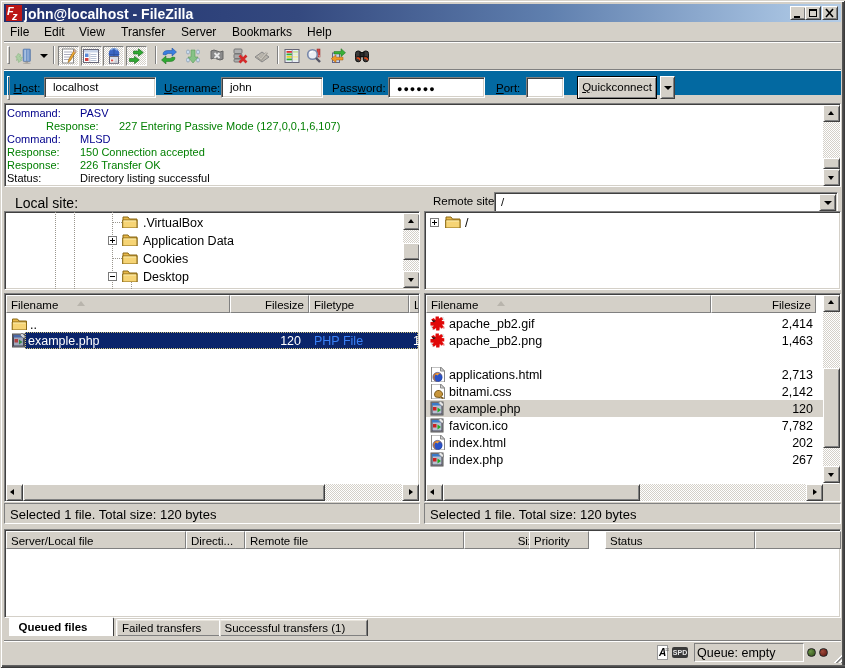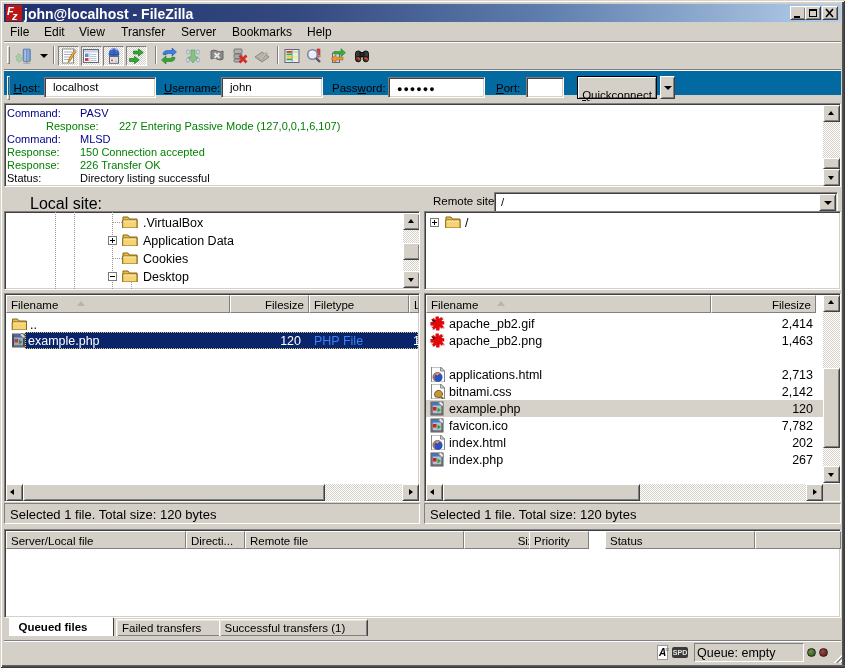--- a/index.html
+++ b/index.html
@@ -279,21 +279,21 @@
   <div id="quickbar" class="abs">
     <div class="grip" style="left:3px; top:6px; height:24px;"></div>
     <span class="lbl" style="left:9.5px;"><u>H</u>ost:</span>
     <div class="fld field" style="left:40px; width:112px;">localhost</div>
     <span class="lbl" style="left:160px;"><u>U</u>sername:</span>
     <div class="fld field" style="left:217px; width:102px;">john</div>
     <span class="lbl" style="left:328px;">Pass<u>w</u>ord:</span>
     <div class="fld field" style="left:384px; width:97px; font-size:9px; letter-spacing:1px; line-height:16px;">●●●●●●</div>
     <span class="lbl" style="left:492px;"><u>P</u>ort:</span>
     <div class="fld field" style="left:522px; width:38px;"></div>
-    <div class="abs raised" style="left:573px; top:6px; width:80px; height:23px; border:1px solid #000; box-shadow: inset 1px 1px 0 #fff, inset -1px -1px 0 #808080; text-align:center; padding-top:12px;"><u>Q</u>uickconnect</div>
+    <div class="abs raised" style="left:573px; top:6px; width:80px; height:23px; border:1px solid #000; box-shadow: inset 1px 1px 0 #fff, inset -1px -1px 0 #808080; text-align:center; padding-top:4px;"><u>Q</u>uickconnect</div>
     <div class="abs raised" style="left:656px; top:6px; width:15px; height:23px;">
         <div class="arrow-down" style="left:3px; top:9px;"></div>
       </div>
   </div>
 
   <div id="log" class="abs sunken">
     <div class="abs sb-track" style="left:818px; top:1px; width:17px; height:81px;"></div>
     <div class="sb-btn" style="left:818px; top:1px;">
         <div class="sb-glyph" style="left:4px; top:5px; border-bottom:4px solid #000; border-top:none;"></div>
       </div>
@@ -303,21 +303,21 @@
       </div>
     <div class="row cmd" style="top:3px;"><span class="lab">Command:</span>PASV</div>
     <div class="row resp" style="top:16px;padding-left:39px;"><span class="lab">Response:</span>227 Entering Passive Mode (127,0,0,1,6,107)</div>
     <div class="row cmd" style="top:29px;"><span class="lab">Command:</span>MLSD</div>
     <div class="row resp" style="top:42px;"><span class="lab">Response:</span>150 Connection accepted</div>
     <div class="row resp" style="top:55px;"><span class="lab">Response:</span>226 Transfer OK</div>
     <div class="row" style="top:68px;"><span class="lab">Status:</span>Directory listing successful</div>
   </div>
 
   <div class="abs" style="left:4px; top:192px; width:416px; height:332px;">
-    <span class="sitebar-label" style="left:15px; font-size:16px;padding-left:11px;">Local site:</span>
+    <span class="sitebar-label" style="left:0; font-size:14px;padding-left:11px;">Local site:</span>
     <div class="treebox sunken" style="left:0px; top:18.5px; width:416px; height:79px;">
       <div class="dotv" style="left:50px; top:0px; height:77px;"></div>
       <div class="dotv" style="left:69px; top:0px; height:77px;"></div>
       <div class="dotv" style="left:107px; top:0px; height:77px;"></div>
       <div class="dotv" style="left:126px; top:68px; height:9px;"></div>
       <div class="doth" style="left:108px; top:10px; width:9px;"></div>
       <div class="doth" style="left:108px; top:46px; width:9px;"></div>
       <div class="trow" style="left:0; top:2.5px;">
           <svg class="folder" style="left:117px; top:1px;" viewBox="0 0 16 13">
             <use href="#foldr"></use>

